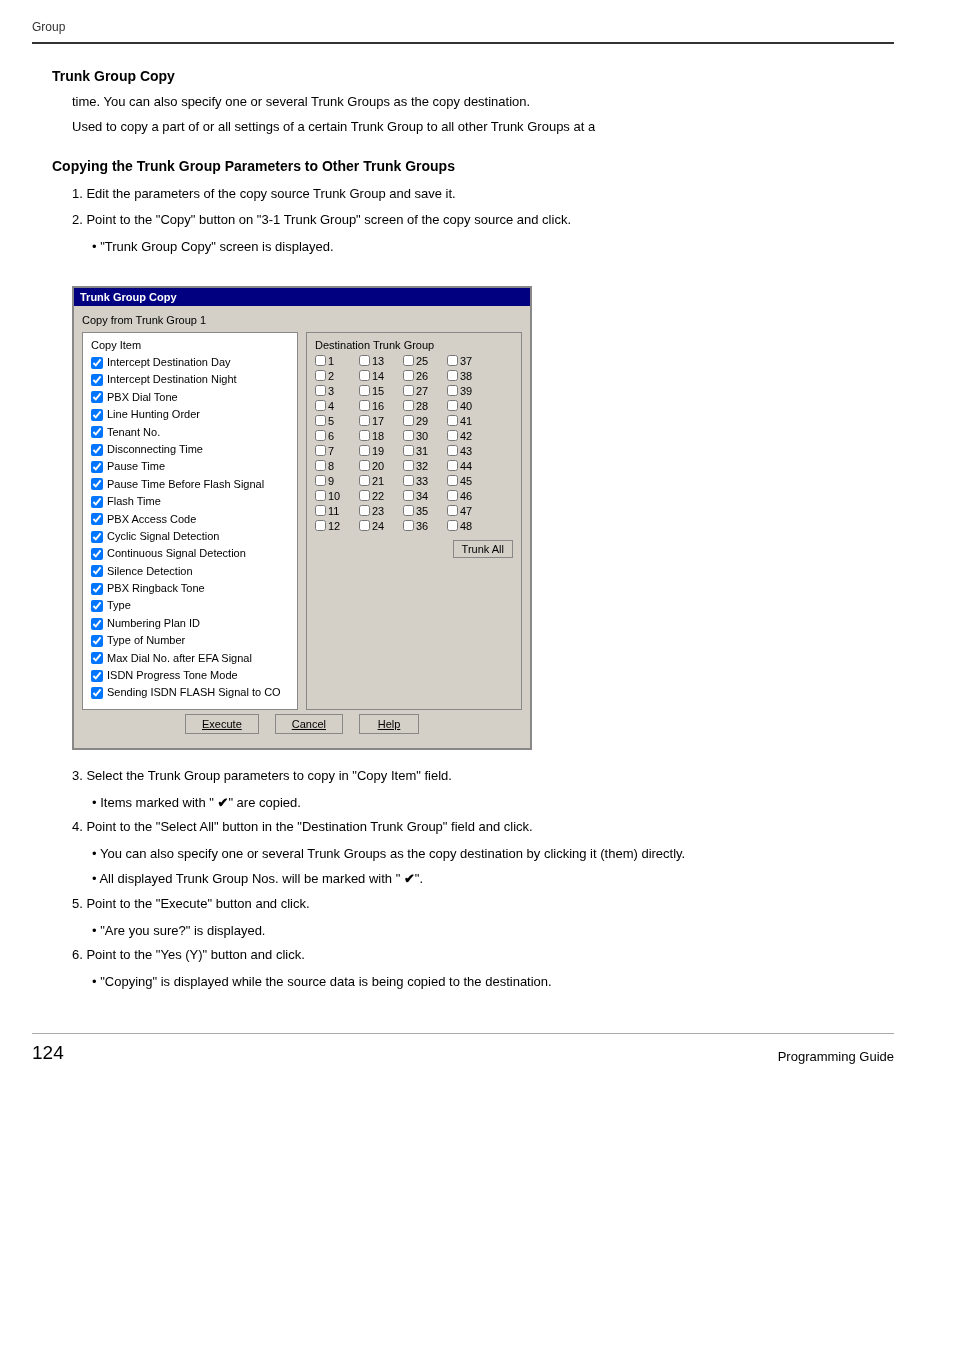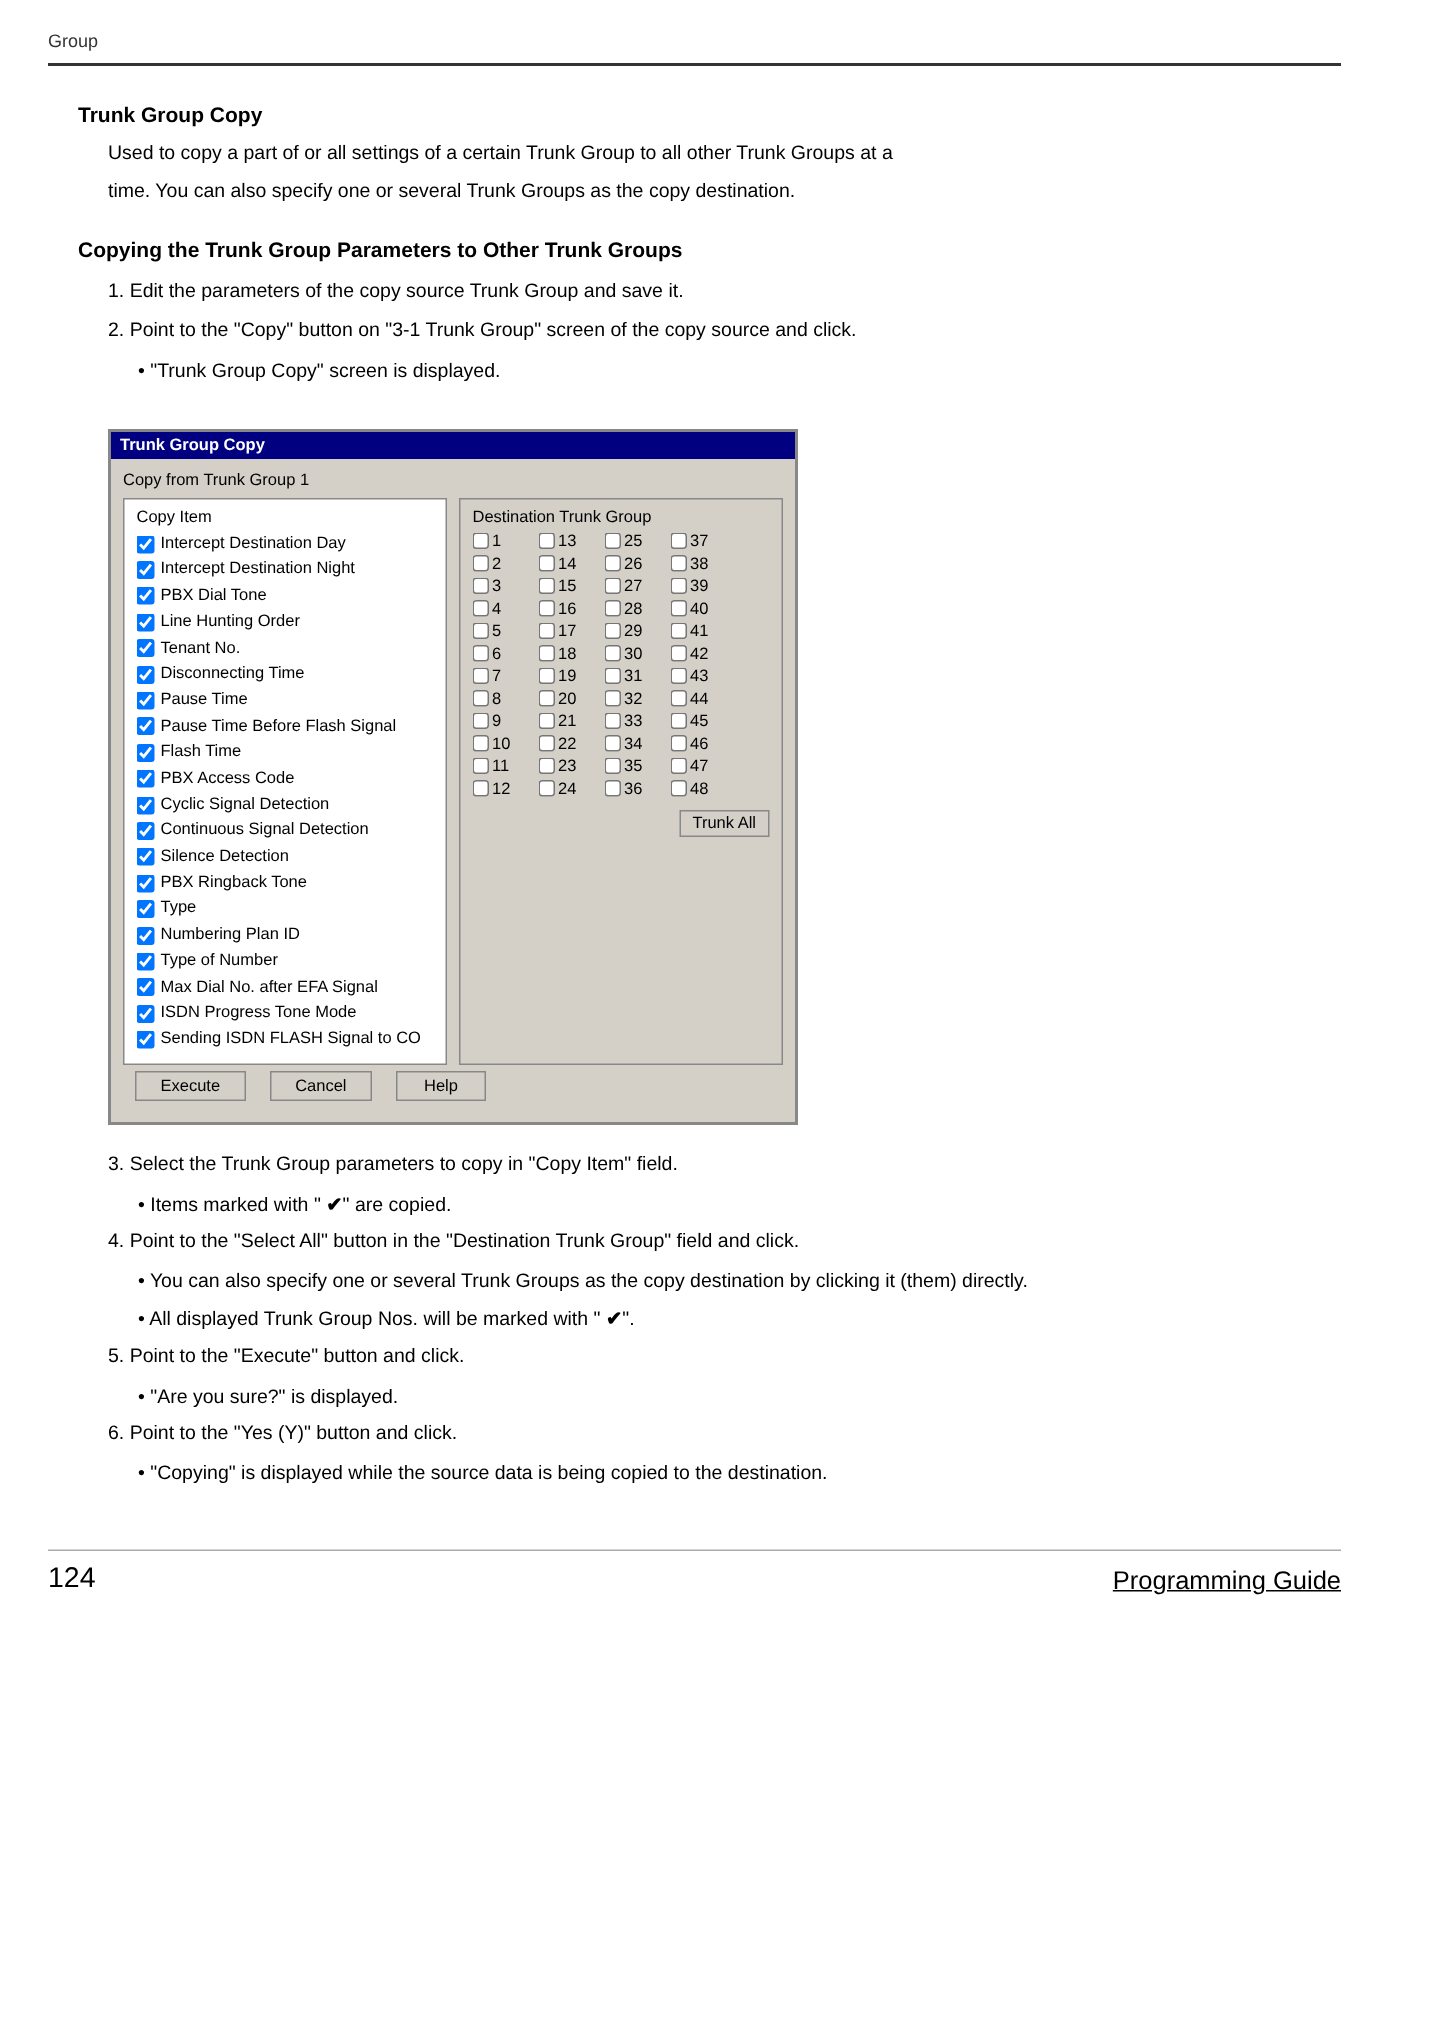--- a/index.html
+++ b/index.html
@@ -179,23 +179,24 @@
     .select-all-btn {
       font-size: 11px;
       padding: 2px 8px;
       background: #d4d0c8;
       border: 1px solid #888;
       cursor: pointer;
     }
 
     .dialog-buttons {
       display: flex;
-      justify-content: flex-start;
+      justify-content: center;
       gap: 16px;
       padding: 4px 8px 6px 8px;
+      text-decoration: underline;
     }
 
     .dialog-btn {
       font-size: 11px;
       padding: 3px 16px;
       background: #d4d0c8;
       border: 1px solid #888;
       cursor: pointer;
       min-width: 60px;
     }
@@ -221,39 +222,38 @@
       justify-content: space-between;
       align-items: flex-end;
       font-size: 13px;
     }
 
     .page-number {
       font-size: 19px;
     }
 
     .footer-title {
-      font-size: 17px;
-      text-decoration: underline;
+      font-size: 13px;
     }
   </style>
 </head>
 <body>
 
 <div class="page-container">
 
   
   <div class="breadcrumb-area">Group</div>
 
   <hr class="top-rule">
 
   
   <div class="section-title">Trunk Group Copy</div>
   <div class="section-body">
+    <p>time. You can also specify one or several Trunk Groups as the copy destination.</p>
     <p>Used to copy a part of or all settings of a certain Trunk Group to all other Trunk Groups at a</p>
-    <p>time. You can also specify one or several Trunk Groups as the copy destination.</p>
   </div>
 
   
   <div class="section2-title">Copying the Trunk Group Parameters to Other Trunk Groups</div>
 
   <div class="steps-container">
     <div class="step-line">1. Edit the parameters of the copy source Trunk Group and save it.</div>
     <div class="step-line">2. Point to the "Copy" button on "3-1 Trunk Group" screen of the copy source and click.</div>
     <div class="bullet-item">"Trunk Group Copy" screen is displayed.</div>
   </div>

